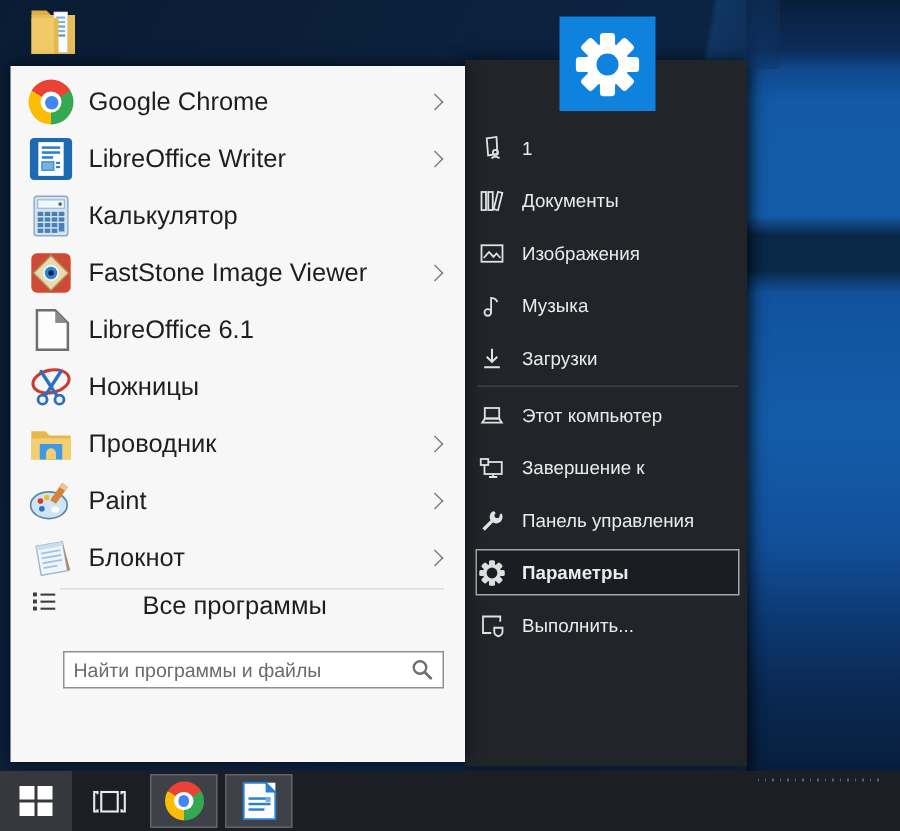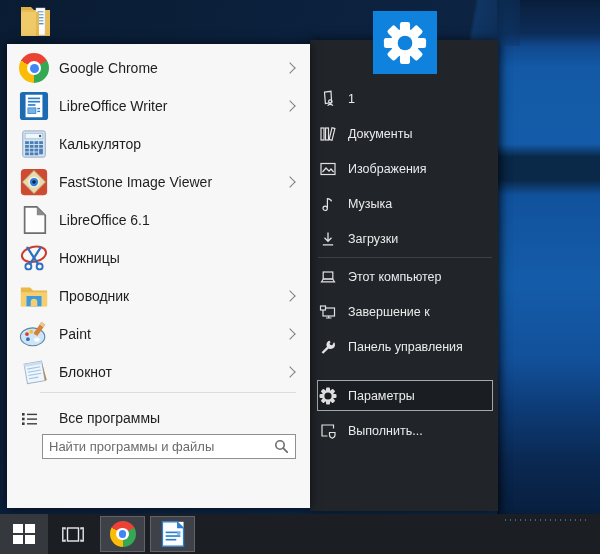--- a/index.html
+++ b/index.html
@@ -20,25 +20,25 @@
   
   .desk-folder{position:absolute;left:20px;top:3px;width:31px;height:34px;}
 
   
   .left-panel{position:absolute;left:7px;top:44px;width:303px;height:464px;background:#f7f7f7;
     box-shadow:0 0 10px rgba(0,0,0,.65);z-index:10;box-sizing:border-box;}
   .prog-list{padding-top:5px;}
   .prog-row{height:38px;display:flex;align-items:center;padding:0 12px;cursor:default;}
   .lic{width:30px;height:30px;flex:0 0 30px;margin-right:10px;position:relative;}
   .lic svg{width:100%;height:100%;display:block;}
-  .prog-label{font-size:14px;color:#1e1e1e;flex:1;white-space:nowrap;}
+  .prog-label{font-size:17px;color:#1e1e1e;flex:1;white-space:nowrap;}
   .chev{width:7px;height:7px;border-top:1.5px solid #7f7f7f;border-right:1.5px solid #7f7f7f;
     transform:rotate(45deg);margin-right:4px;flex:0 0 auto;}
   .menu-divider{height:1px;background:#dcdcdc;margin:1px 14px 1px 33px;}
-  .allprog-row{height:32px;display:flex;align-items:flex-end;padding-left:15px;}
+  .allprog-row{height:32px;display:flex;align-items:flex-start;padding-left:15px;gap:36px;}
   .allprog-ico{width:15px;height:14px;flex:0 0 15px;margin-right:22px;}
   .search-wrap{position:relative;margin:8px 14px 0 14px;padding-left:21px;}
   .search-input{width:100%;box-sizing:border-box;height:25px;border:1px solid #8f8f8f;background:#fff;
     font-family:"Liberation Sans","DejaVu Sans",sans-serif;font-size:13px;color:#333;
     padding:0 28px 0 6px;outline:none;}
   .search-input::placeholder{color:#6b6b6b;opacity:1;}
   .search-mag{position:absolute;right:7px;top:5px;width:15px;height:15px;}
 
   
   .chrome-ball{border-radius:50%;background:conic-gradient(from 60deg,#34a853 0 120deg,#fbbc05 0 240deg,#ea4335 0 360deg);}
@@ -46,21 +46,21 @@
   .chrome-ball::before{content:'';position:absolute;inset:35%;background:#4285f4;border-radius:50%;z-index:2;}
 
   
   .right-panel{position:absolute;left:310px;top:40px;width:188px;height:471px;background:#212429;
     z-index:9;box-sizing:border-box;padding-top:41px;box-shadow:0 0 10px rgba(0,0,0,.65);}
   .place-row{height:35px;display:flex;align-items:center;padding-left:8px;cursor:default;box-sizing:border-box;}
   .ric{width:20px;height:20px;flex:0 0 20px;display:flex;align-items:center;justify-content:center;}
   .ric svg{width:18px;height:18px;display:block;}
   .place-label{font-size:12.5px;color:#ebebeb;margin-left:10px;white-space:nowrap;}
   .place-divider{height:1px;background:#3c3f44;margin:1px 6px 1px 8px;}
-  .place-row.hl{height:31px;margin:16px 5px 2px 7px;border:1px solid #a5a8ab;background:#1a1d22;padding-left:0;}
+  .place-row.hl{height:31px;margin:2px 5px 2px 7px;border:1px solid #a5a8ab;background:#1a1d22;padding-left:0;font-weight:bold;}
   .shutdown-btn{position:absolute;left:6px;top:431px;width:149px;height:21px;border:2px solid #9ea1a4;
     display:flex;align-items:center;background:transparent;cursor:default;}
   .shutdown-label{flex:1;font-size:12.5px;color:#f2f2f2;padding-left:8px;white-space:nowrap;}
   .shutdown-split{width:0;height:21px;border-left:2px solid #9ea1a4;}
   .shutdown-arrow{width:22px;display:flex;align-items:center;justify-content:center;}
   .chev-w{width:6px;height:6px;border-top:1.5px solid #eaeaea;border-right:1.5px solid #eaeaea;transform:rotate(45deg);margin-left:-2px;}
 
   
   .settings-tile{position:absolute;left:373px;top:11px;width:64px;height:63px;background:#0f82dd;
     display:flex;align-items:center;justify-content:center;z-index:20;}

